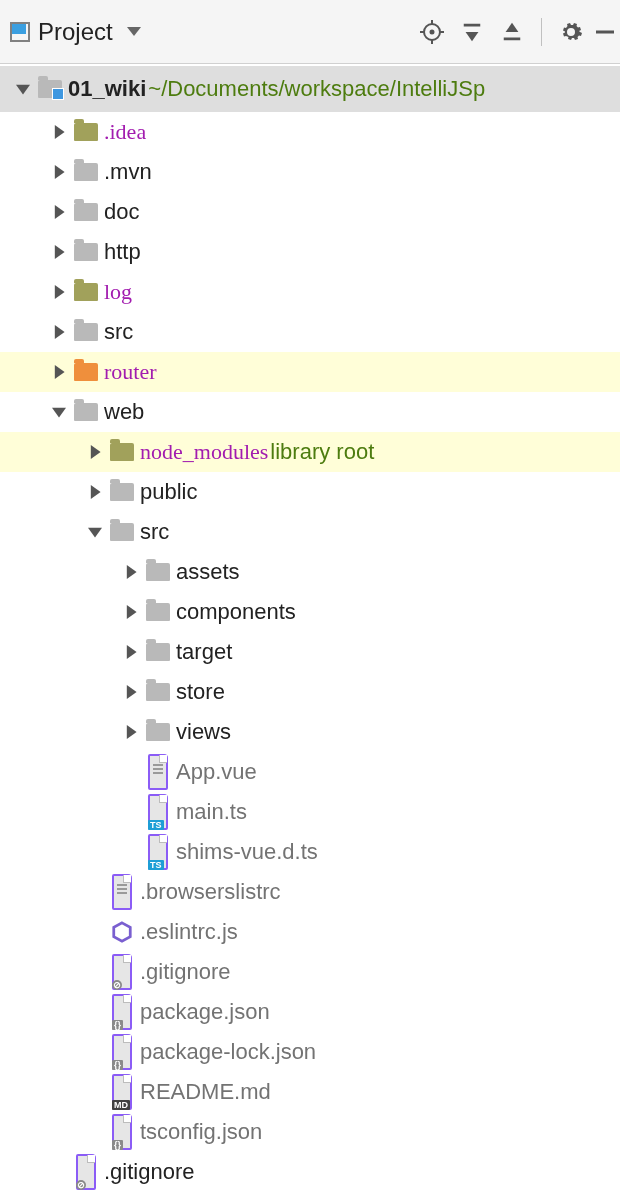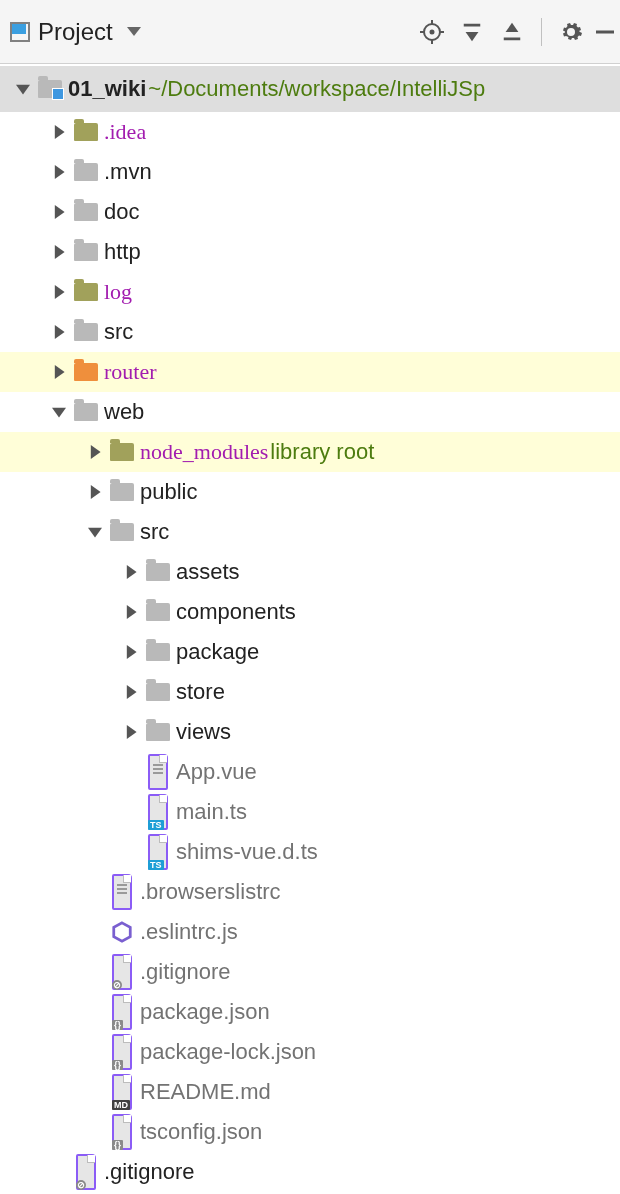--- a/index.html
+++ b/index.html
@@ -283,21 +283,21 @@
       <div class="row">
         <span class="indent" style="width: 108px;"></span>
         <span class="chev">
           <svg viewBox="0 0 10 10">
             <polygon points="2,0 9,5 2,10" fill="#555"></polygon>
           </svg>
         </span>
         <span class="icon">
           <span class="folder "></span>
         </span>
-        <span class="label">package</span>
+        <span class="label">target</span>
       </div>
       <div class="row">
         <span class="indent" style="width: 108px;"></span>
         <span class="chev">
           <svg viewBox="0 0 10 10">
             <polygon points="2,0 9,5 2,10" fill="#555"></polygon>
           </svg>
         </span>
         <span class="icon">
           <span class="folder "></span>

